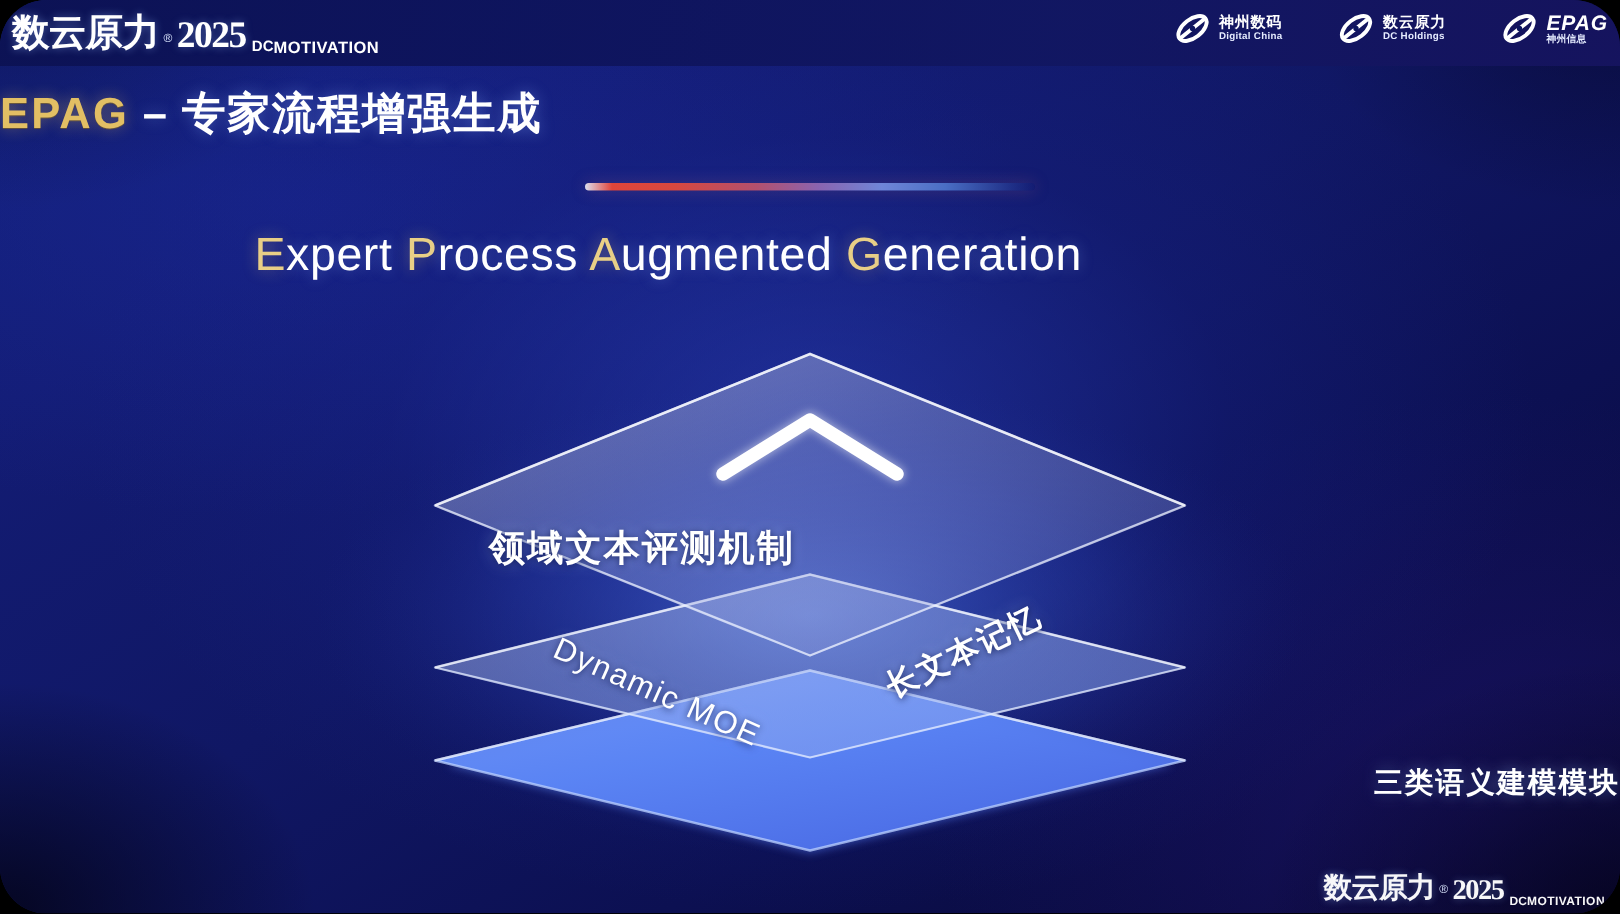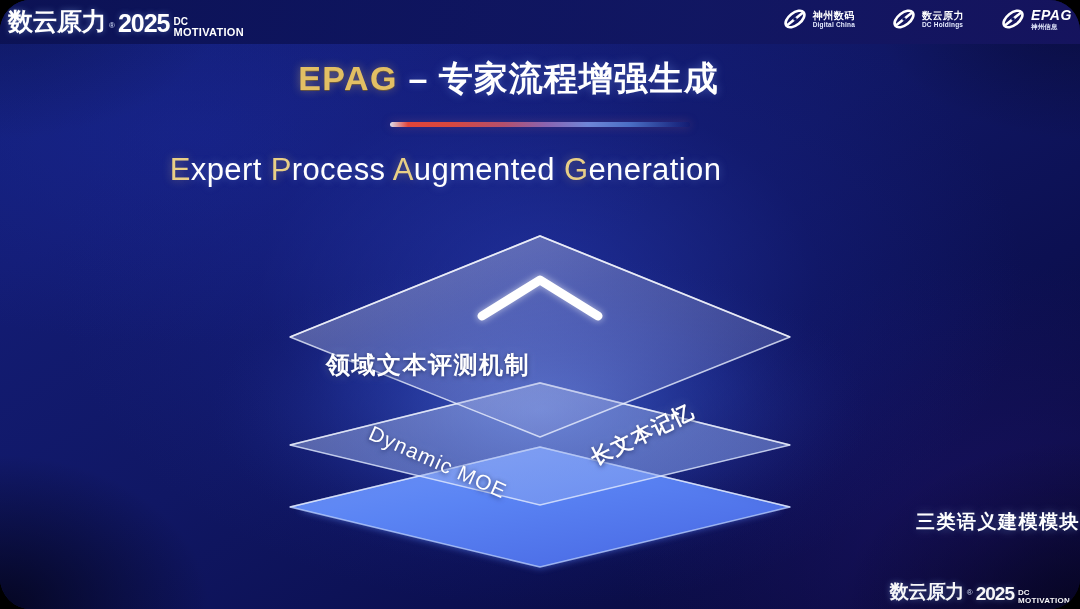--- a/index.html
+++ b/index.html
@@ -40,25 +40,25 @@
 
   
   .brand { display:flex; align-items:flex-end; gap:3px; white-space:nowrap; }
   .brand .bcn {
     font-family:"DejaVu Sans","Liberation Sans",sans-serif;
     font-weight:bold; color:#ffffff; letter-spacing:-0.5px;
     text-shadow:0 0 6px rgba(150,190,255,0.45);
   }
   .brand .reg { font-size:8px; color:#dbe6ff; transform:translateY(-8px); }
   .brand .yr {
-    font-family:Liberation Sans, sans-serif;
+    font-family:Liberation Serif, serif;
     font-weight:bold; color:#ffffff; letter-spacing:-1px;
     text-shadow:0 0 6px rgba(150,190,255,0.40);
   }
-  .brand .dcwrap { display:flex; flex-direction:column; line-height:1; margin-left:1px; }
+  .brand .dcwrap { display:flex; flex-direction:row; line-height:1; margin-left:1px; }
   .brand .dc  { font-weight:bold; color:#ffffff; letter-spacing:0px; }
   .brand .mot { font-weight:bold; color:#ffffff; letter-spacing:0.3px; }
 
   #brand-main { position:absolute; left:8px; top:5px; z-index:31; }
   #brand-main .bcn { font-size:25px; }
   #brand-main .yr  { font-size:25px; }
   #brand-main .dc  { font-size:10px; }
   #brand-main .mot { font-size:11px; }
 
   #brand-watermark { position:absolute; right:10px; bottom:4px; z-index:31; opacity:0.97; }
@@ -83,22 +83,22 @@
   }
   .logo { display:flex; align-items:center; gap:5px; }
   .logo .mark { width:26px; height:26px; flex:none; }
   .logo .ltxt { display:flex; flex-direction:column; line-height:1.12; }
   .logo .l-cn { font-size:10px; font-weight:bold; color:#ffffff; letter-spacing:0.5px; white-space:nowrap; }
   .logo .l-en { font-size:6.5px; font-weight:bold; color:#e6ecff; letter-spacing:0.2px; white-space:nowrap; }
   .logo .l-big { font-size:14px; font-weight:bold; color:#ffffff; letter-spacing:0.6px; font-style:italic; }
 
   
   #headline {
-    position:absolute; left:0; top:56px; width:1017px; text-align:center; z-index:20;
-    font-size:34px; font-weight:bold; white-space:nowrap; letter-spacing:1px;
+    position:absolute; left:0; top:56px; width:1017px; text-align:left; z-index:20;
+    font-size:29px; font-weight:bold; white-space:nowrap; letter-spacing:1px;
   }
   #headline .gold {
     color:#e2bf64;
     text-shadow:0 0 10px rgba(226,191,100,0.45), 0 1px 0 rgba(120,90,20,0.6);
     letter-spacing:1.5px;
   }
   #headline .wht {
     color:#ffffff;
     text-shadow:0 0 10px rgba(140,175,255,0.40);
   }

